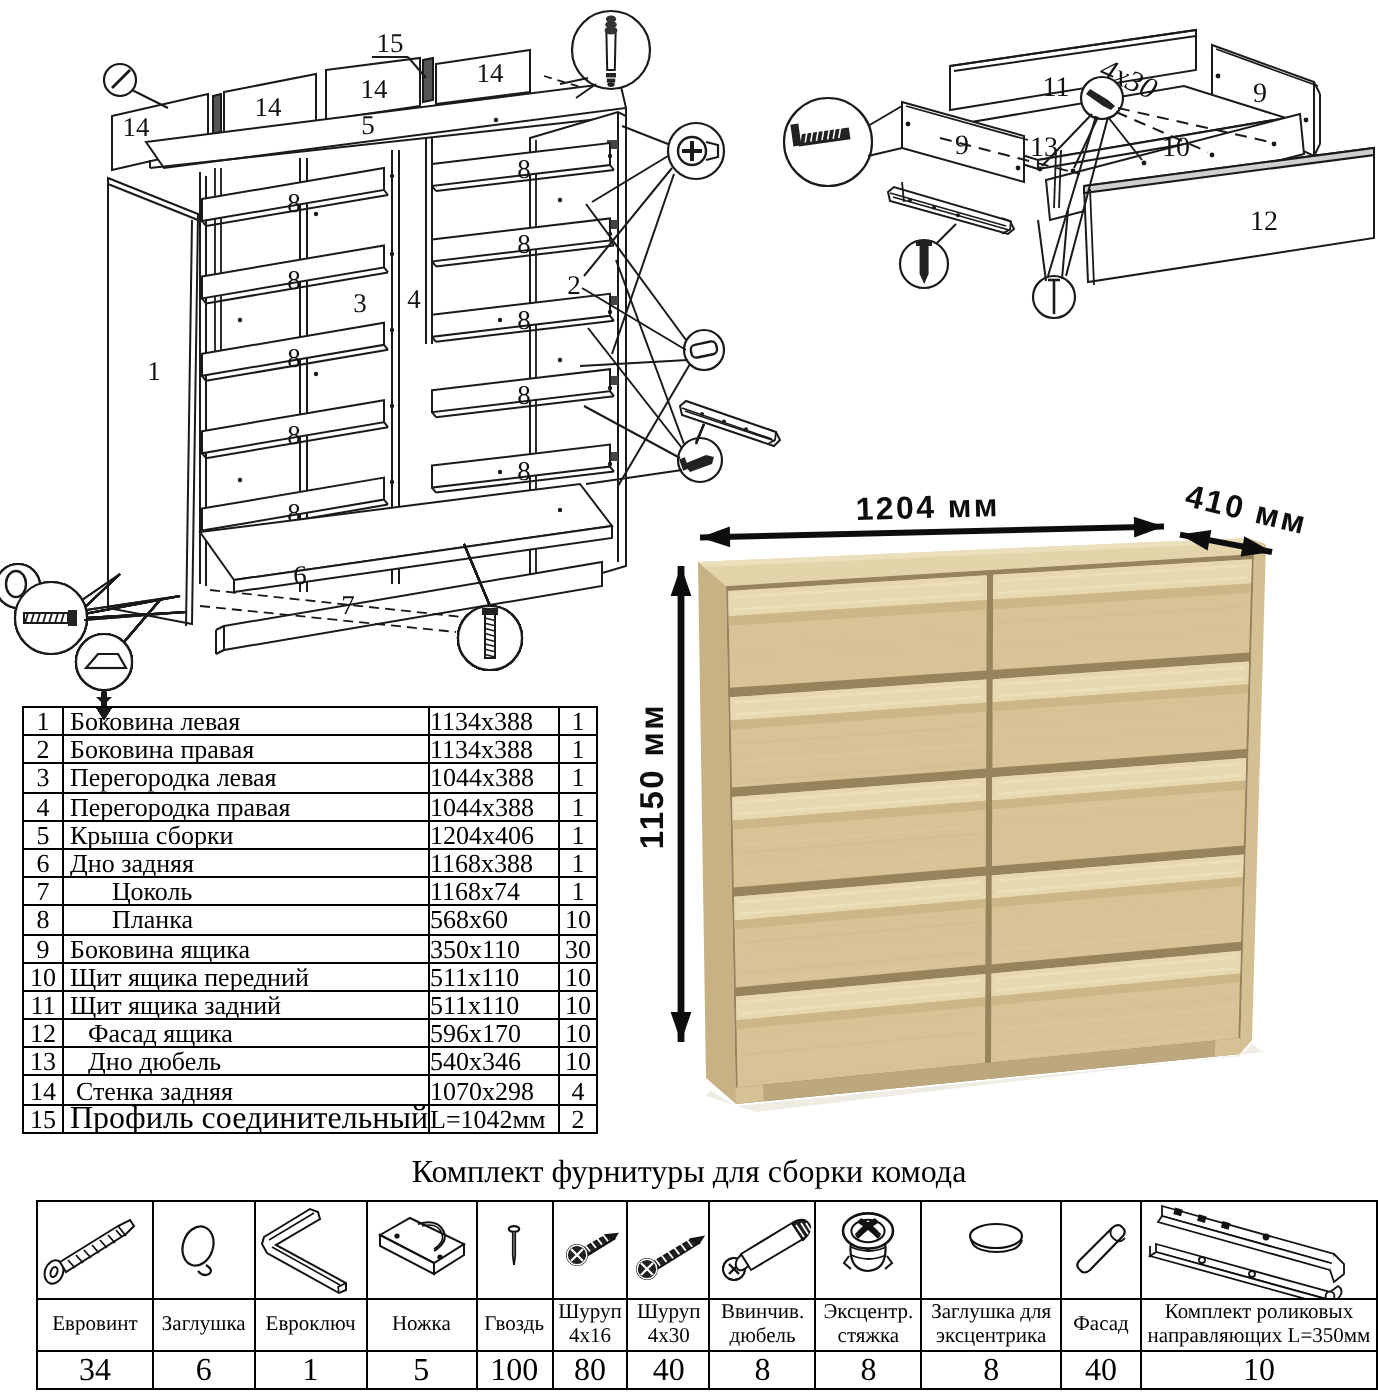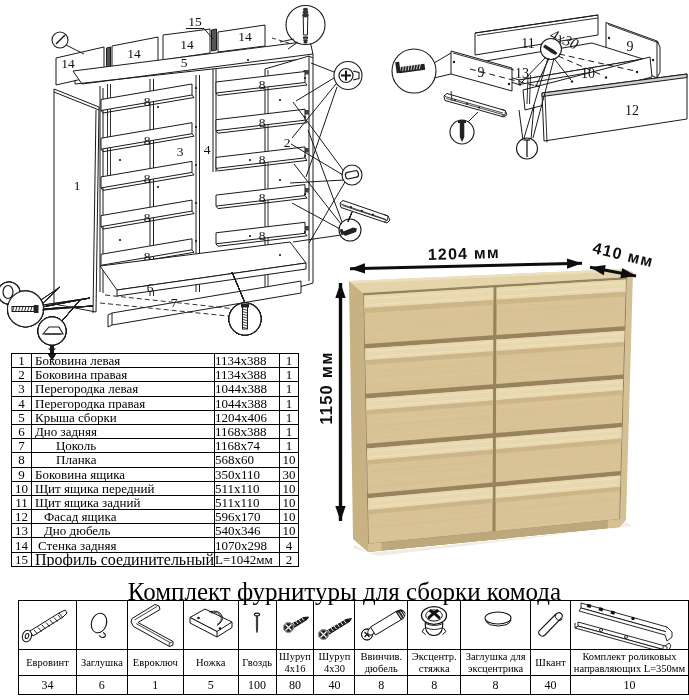--- a/index.html
+++ b/index.html
@@ -3,25 +3,25 @@
 <style>
 *{margin:0;padding:0;box-sizing:border-box}
 html,body{width:689px;height:700px;background:#fff;overflow:hidden}
 body{font-family:"Liberation Serif",serif;position:relative;color:#000}
 .abs{position:absolute}
 #parts{position:absolute;left:11px;top:353px;border-collapse:collapse;table-layout:fixed}
 #parts td{border:1px solid #000;font-size:13px;height:14.2px;line-height:13px;padding:0;white-space:nowrap;overflow:hidden}
 #parts td.n{text-align:center}
 #parts td.nm{padding-left:3px}
 #parts td.d{}
-#caption{position:absolute;left:0;top:578px;width:689px;text-align:center;font-size:25px}
+#caption{position:absolute;left:0;top:578px;width:689px;text-align:center;font-size:16px}
 #hw{position:absolute;left:18px;top:600px;border-collapse:collapse;table-layout:fixed}
 #hw td{border:1px solid #000;text-align:center;vertical-align:middle;padding:0;overflow:hidden}
 #hw td.lbl{font-size:10.5px;line-height:11.5px;height:26px}
-#hw td.num{font-size:12px;height:19px;line-height:17px}
+#hw td.num{font-size:16px;height:19px;line-height:17px}
 #hw td.ico{height:49px}
 #hw td.ico svg{display:block;margin:0 auto}
 </style></head><body>
 
 <svg class="abs" style="left:0;top:0" width="400" height="362" viewBox="0 0 400 362" fill="none" stroke="#1a1a1a" stroke-width="1">
 <g id="leftdiag">
 <polygon points="56,58 104,47 104,74 56,85" fill="#ffffff" stroke="#1a1a1a" stroke-width="1"></polygon>
 <polygon points="112,46 158,37 158,64 112,73" fill="#ffffff" stroke="#1a1a1a" stroke-width="1"></polygon>
 <polygon points="163,35 210,29 210,53 163,60" fill="#ffffff" stroke="#1a1a1a" stroke-width="1"></polygon>
 <polygon points="218,32 265,25 265,46 218,52" fill="#ffffff" stroke="#1a1a1a" stroke-width="1"></polygon>
@@ -898,21 +898,21 @@
 <td class="lbl">Евровинт</td>
         <td class="lbl">Заглушка</td>
         <td class="lbl">Евроключ</td>
         <td class="lbl">Ножка</td>
         <td class="lbl">Гвоздь</td>
 <td class="lbl">Шуруп<br>4х16</td>
         <td class="lbl">Шуруп<br>4х30</td>
         <td class="lbl">Ввинчив.<br>дюбель</td>
         <td class="lbl">Эксцентр.<br>стяжка</td>
 <td class="lbl">Заглушка для<br>эксцентрика</td>
-        <td class="lbl">Шкант</td>
+        <td class="lbl">Фасад</td>
         <td class="lbl">Комплект роликовых<br>направляющих L=350мм</td>
 </tr>
 <tr>
 <td class="num">34</td>
         <td class="num">6</td>
         <td class="num">1</td>
         <td class="num">5</td>
         <td class="num">100</td>
         <td class="num">80</td>
 <td class="num">40</td>

